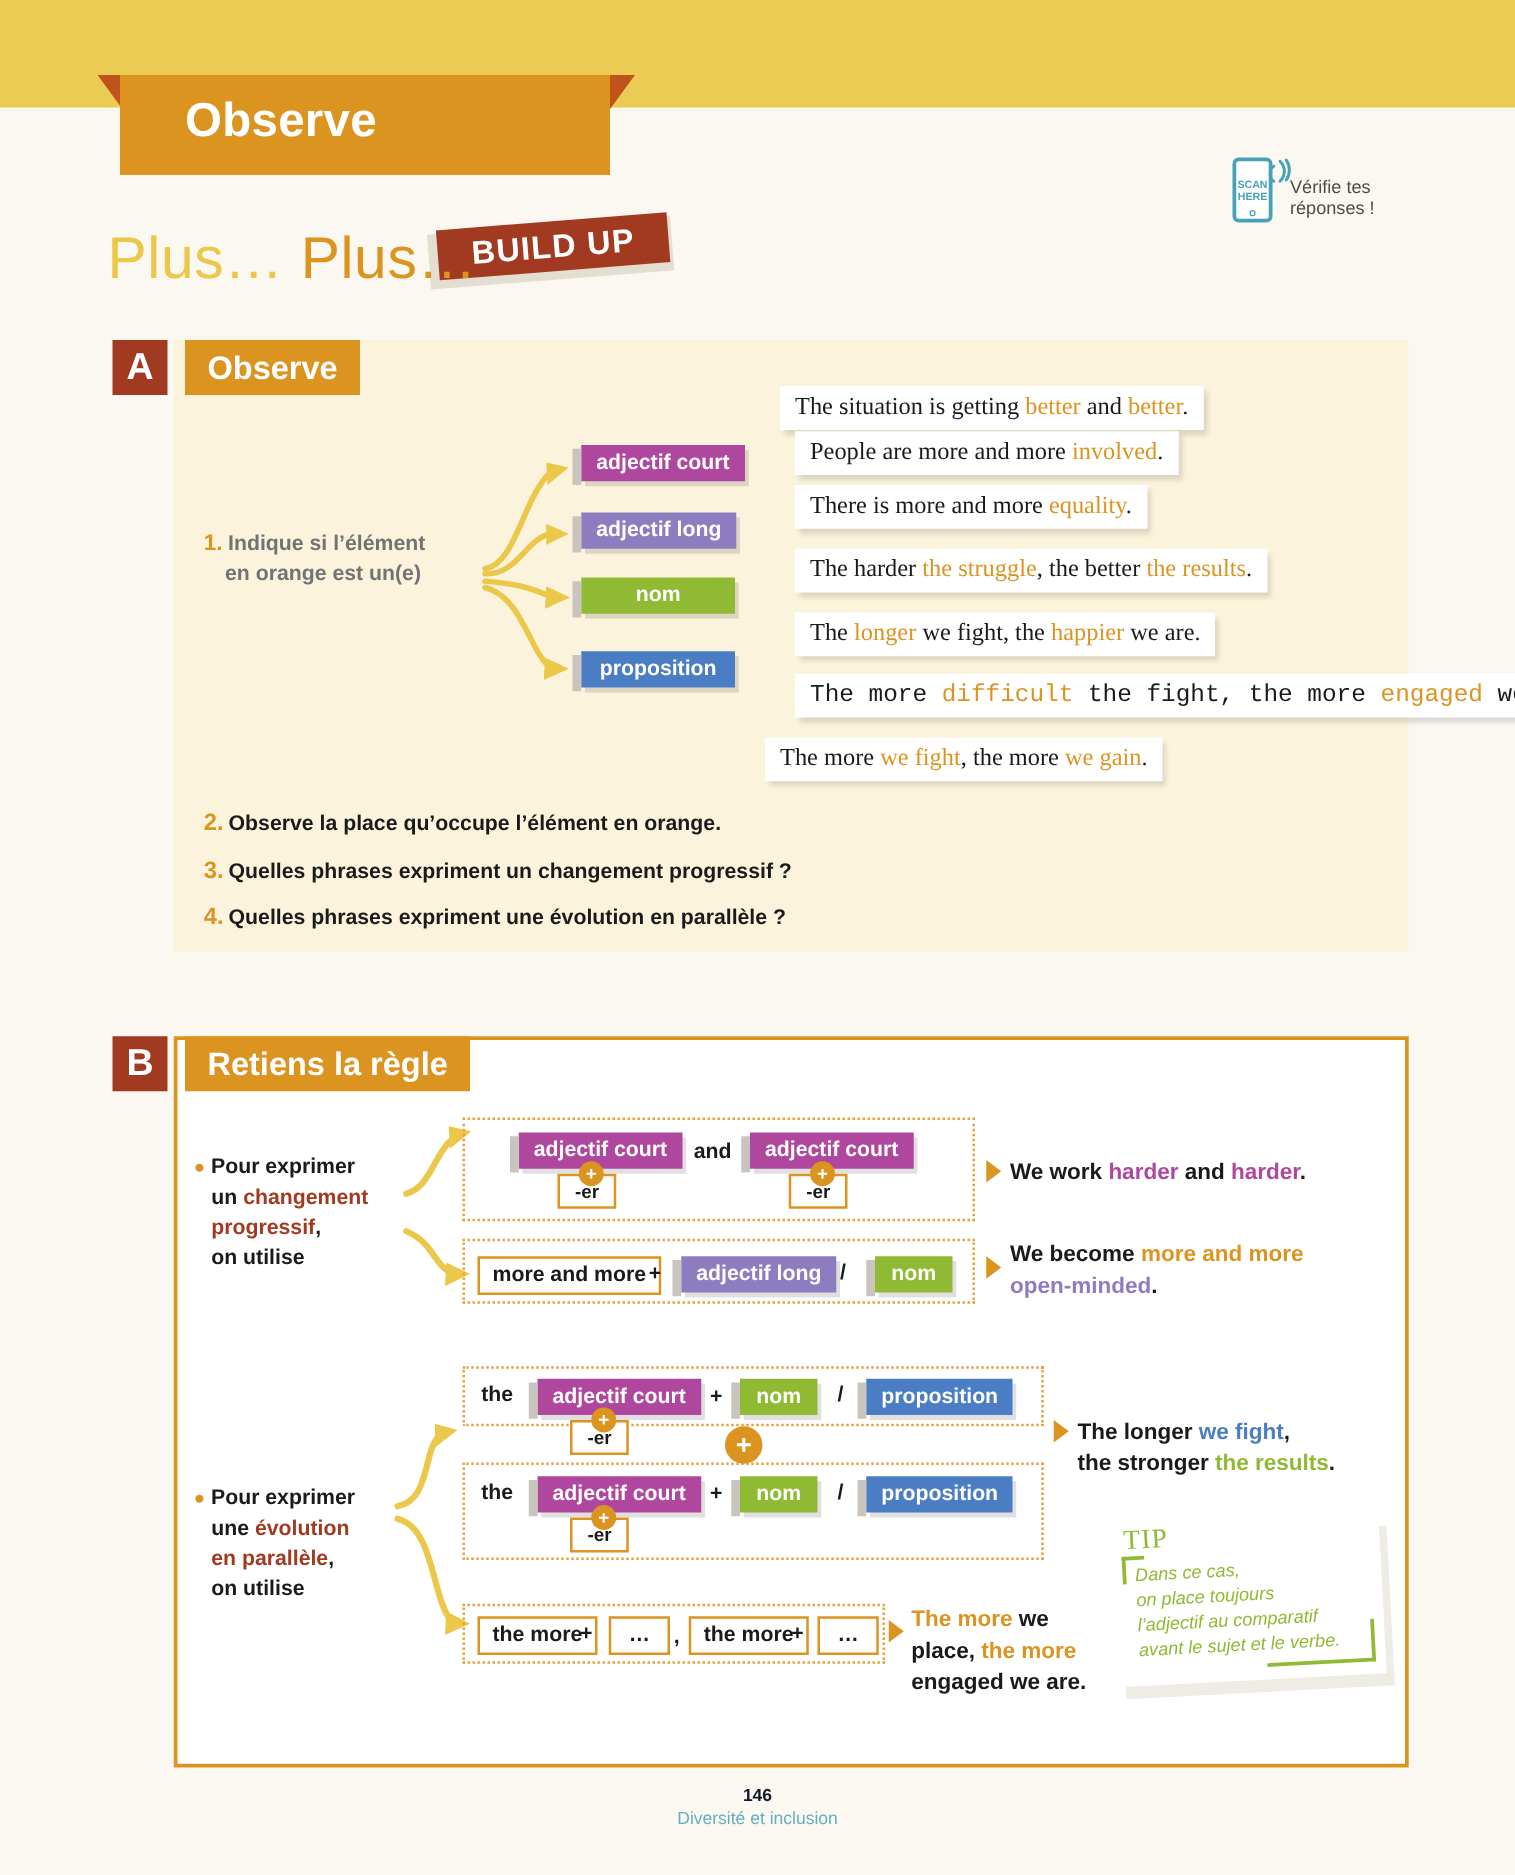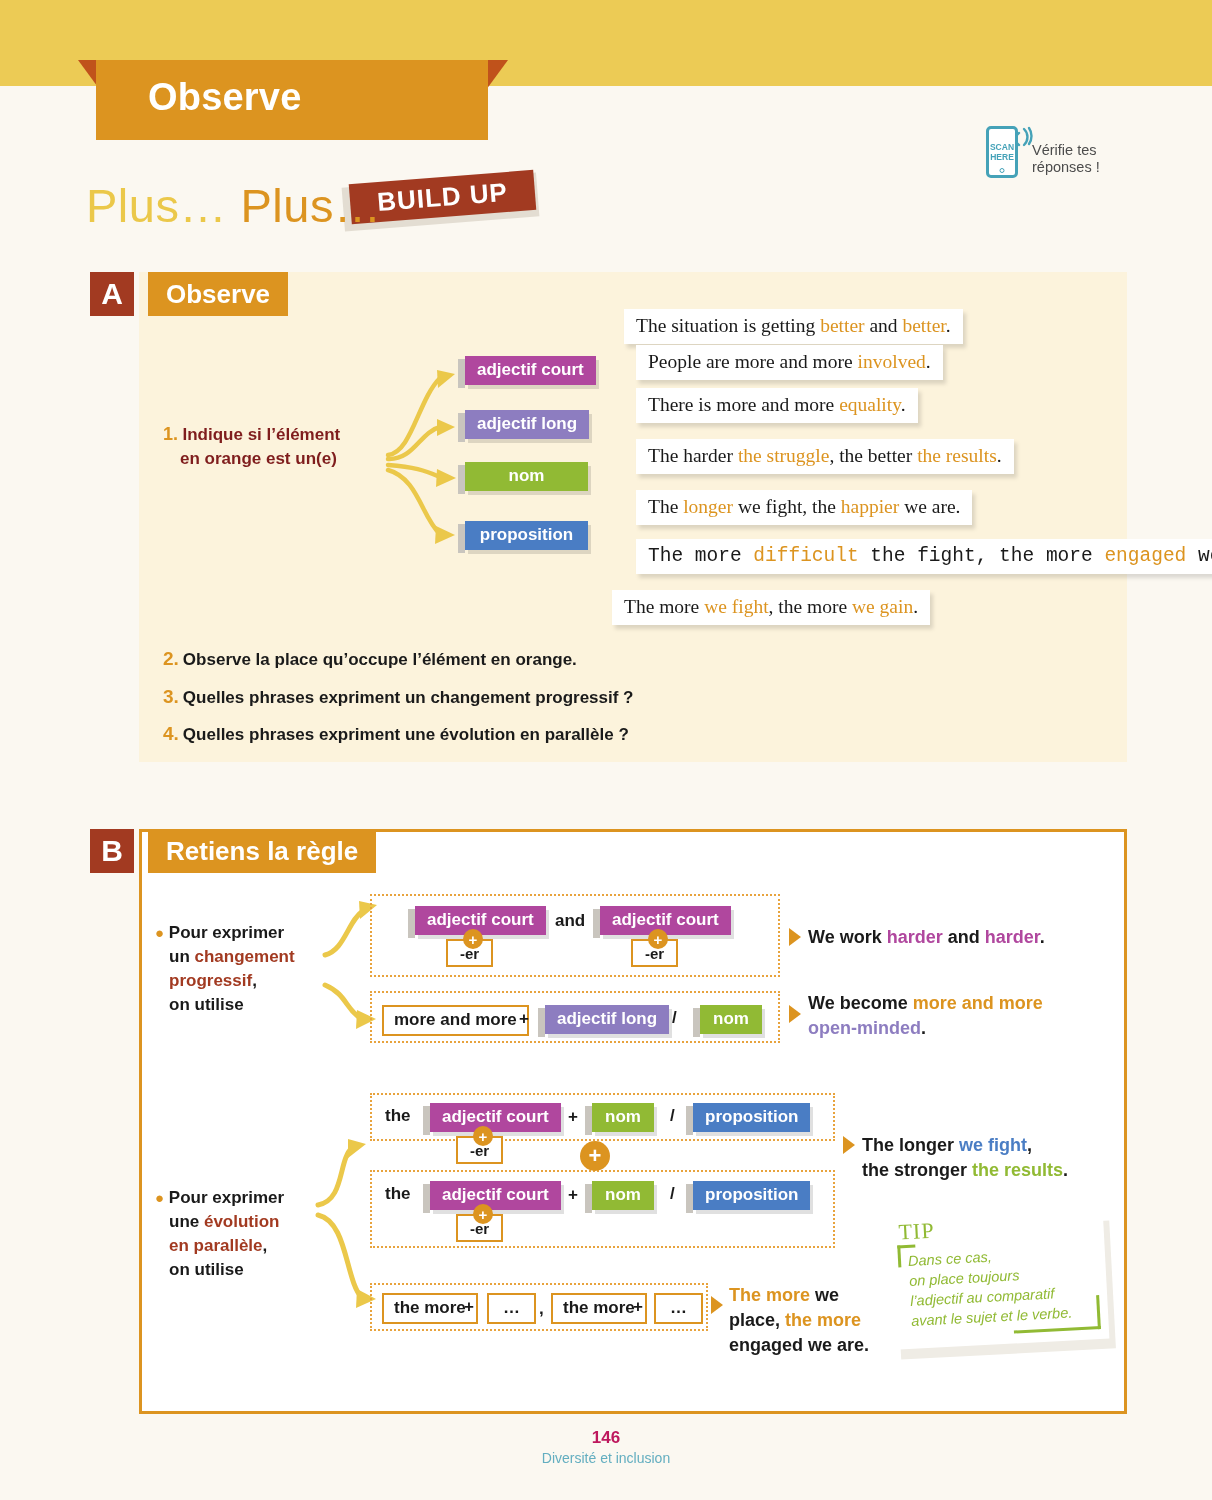--- a/index.html
+++ b/index.html
@@ -96,21 +96,21 @@
     position: absolute; height: 44px; background: #DC9420;
     display: flex; align-items: center; padding: 0 18px;
     color: #fff; font-size: 26px; font-weight: bold;
   }
   #badgeA { left: 90px; top: 272px; }
   #tabA   { left: 148px; top: 272px; }
 
   
   .q1 { position: absolute; left: 163px; top: 423px; width: 215px; }
   .qnum { color: #DC9420; font-weight: bold; font-size: 18px; }
-  .qtext { color: #7f1d1d; font-weight: bold; font-size: 17px; line-height: 24px; }
+  .qtext { color: #737373; font-weight: bold; font-size: 17px; line-height: 24px; }
 
   
   .tag {
     position: relative; display: inline-block;
     color: #fff; font-weight: bold; font-size: 17px;
     padding: 4px 12px 5px 12px; white-space: nowrap;
     box-shadow: 3px 4px 0 rgba(0,0,0,0.12);
   }
   .tag::before {
     content: ""; position: absolute; left: -7px; top: 3px;
@@ -210,21 +210,21 @@
     font-size: 14.5px; font-style: italic; color: #91BA34; line-height: 20px;
     font-family: "Liberation Sans", sans-serif;
   }
   .tip-br-tl { position: absolute; left: 8px; top: 24px; width: 3px; height: 22px; background: #91BA34; }
   .tip-br-tl2 { position: absolute; left: 8px; top: 24px; width: 18px; height: 3px; background: #91BA34; }
   .tip-br-br { position: absolute; left: 204px; top: 84px; width: 3px; height: 34px; background: #91BA34; }
   .tip-br-br2 { position: absolute; left: 120px; top: 115px; width: 87px; height: 3px; background: #91BA34; }
 
   
   .footer { position: absolute; left: 0; top: 1428px; width: 1212px; text-align: center; }
-  .pnum { font-size: 17px; font-weight: bold; color: #be185d; }
+  .pnum { font-size: 14px; font-weight: bold; color: #0f172a; }
   .ptheme { font-size: 14px; color: #63AEC0; margin-top: 2px; }
 </style>
 </head>
 <body>
 
 <div class="top-band"></div>
 
 <div class="banner-wrap">
   <div class="banner-fold-l"></div>
   <div class="banner-fold-r"></div>

